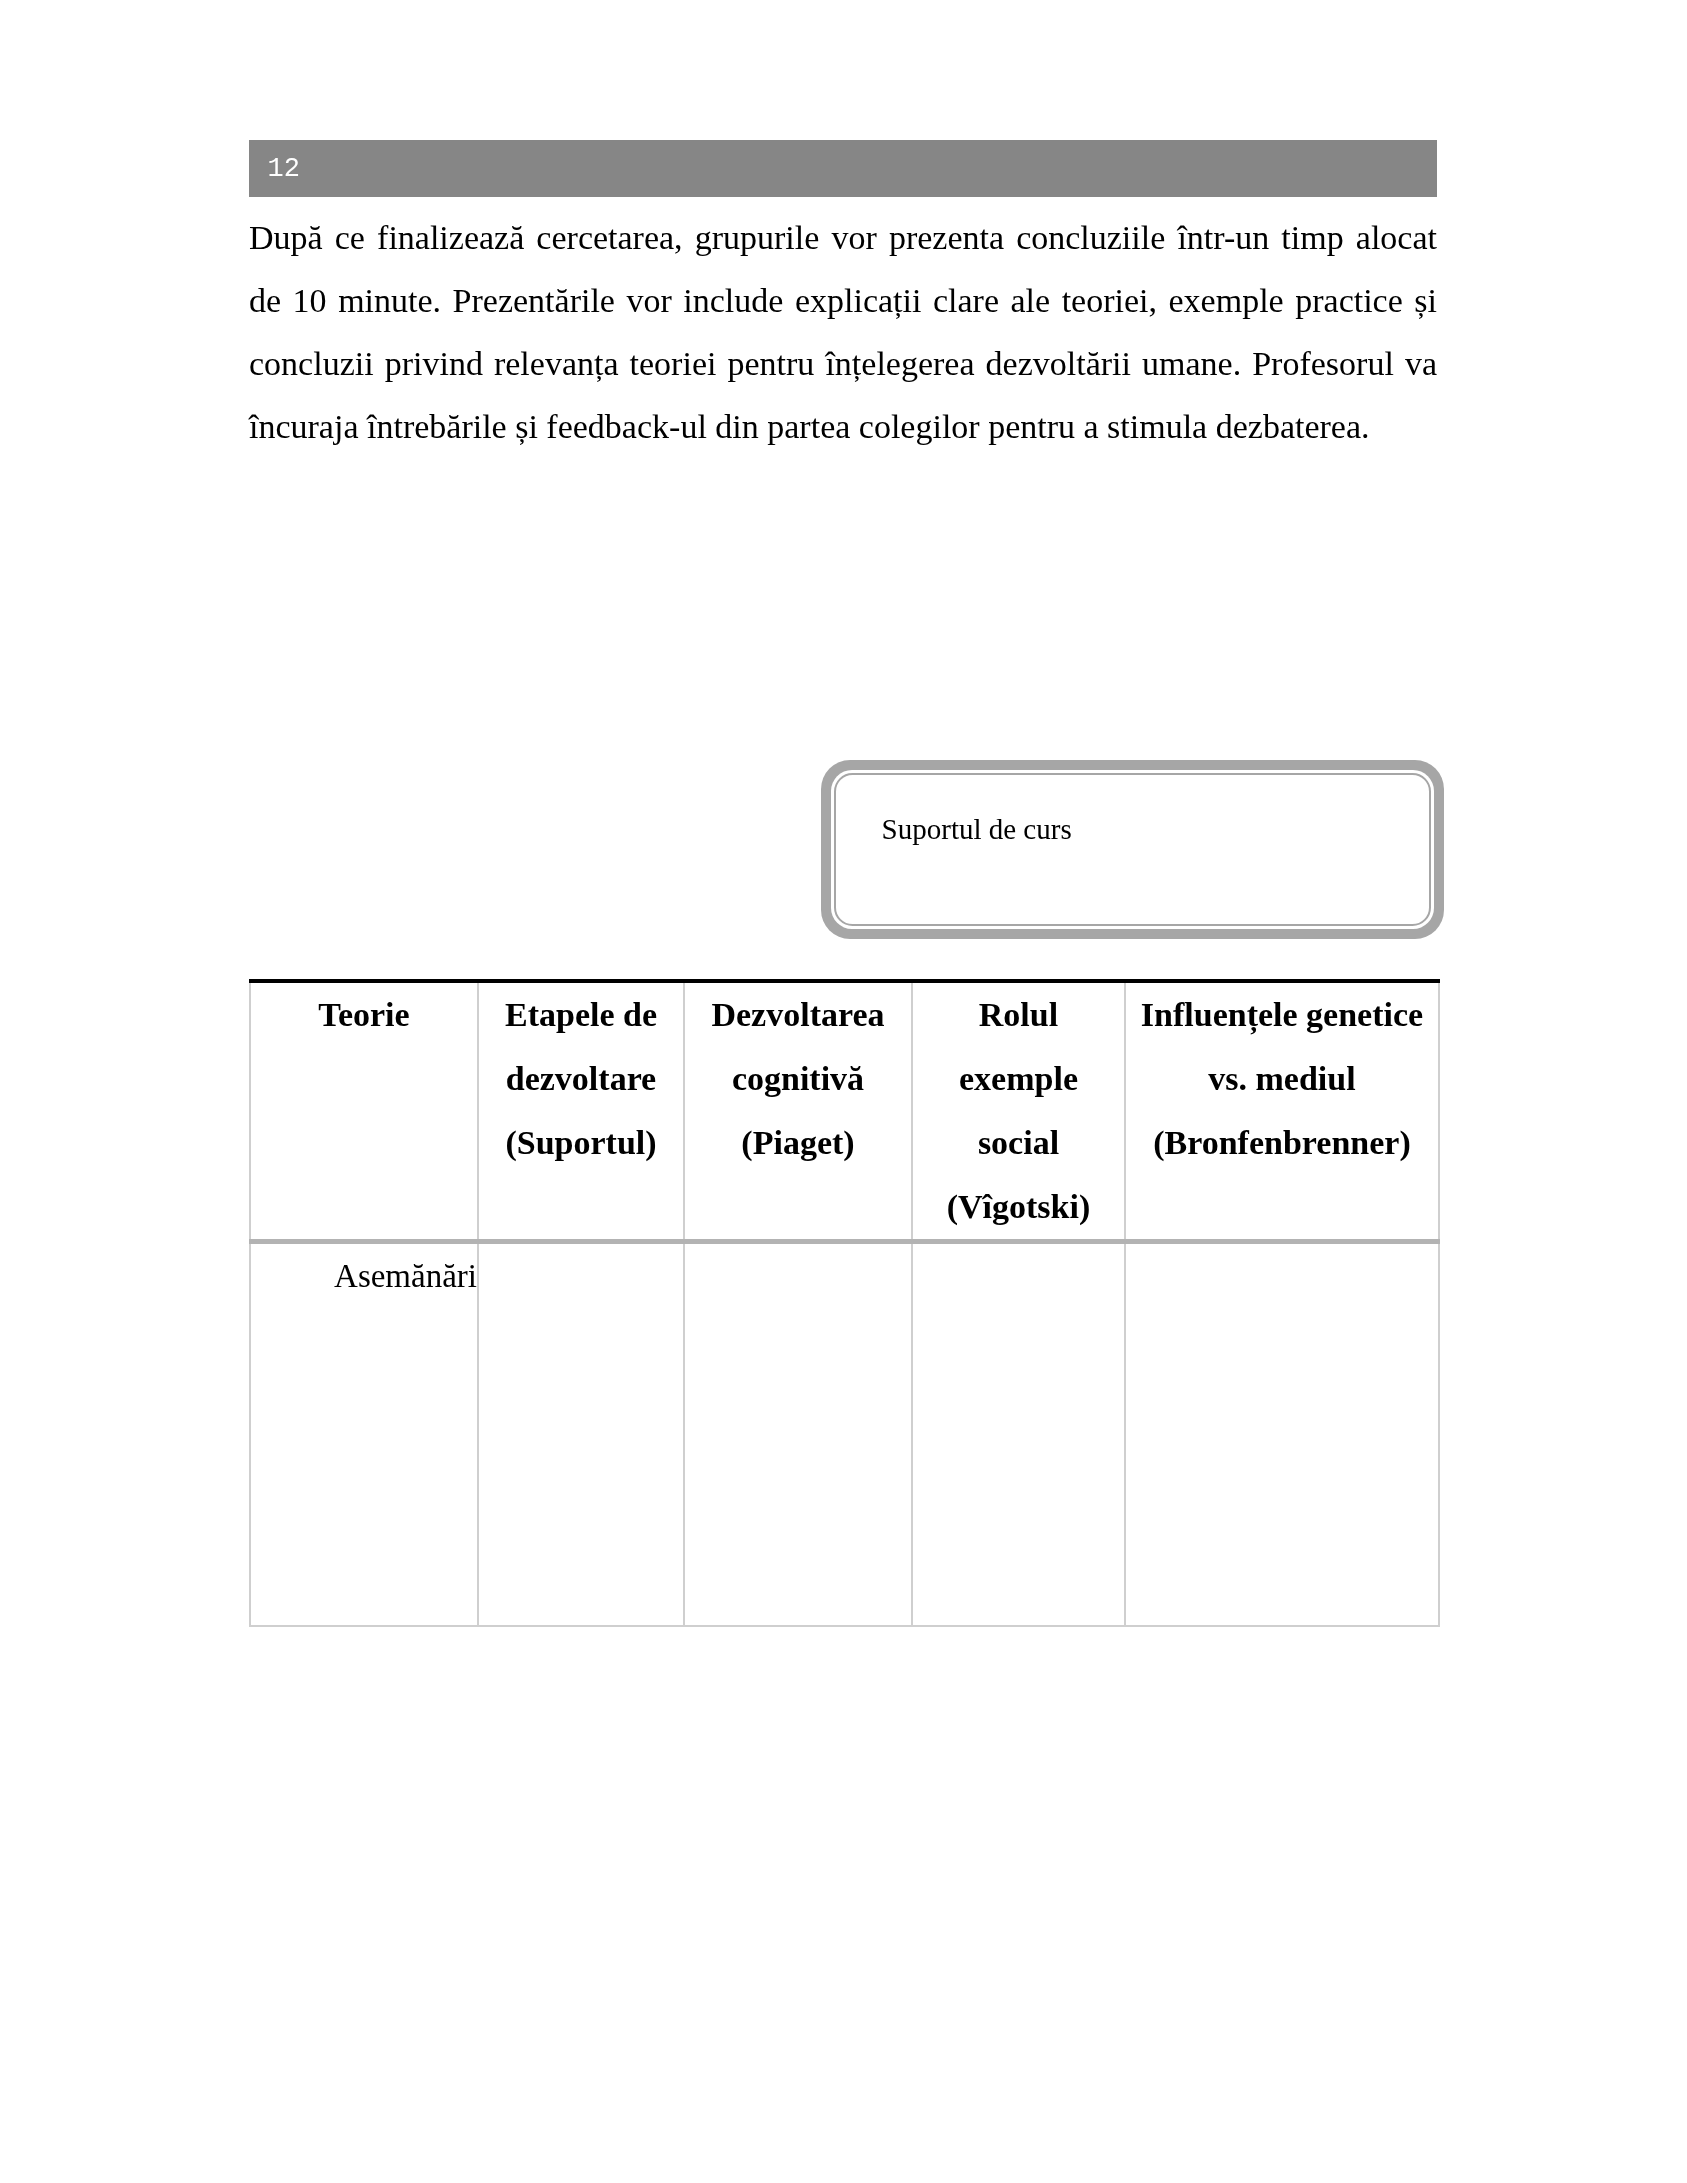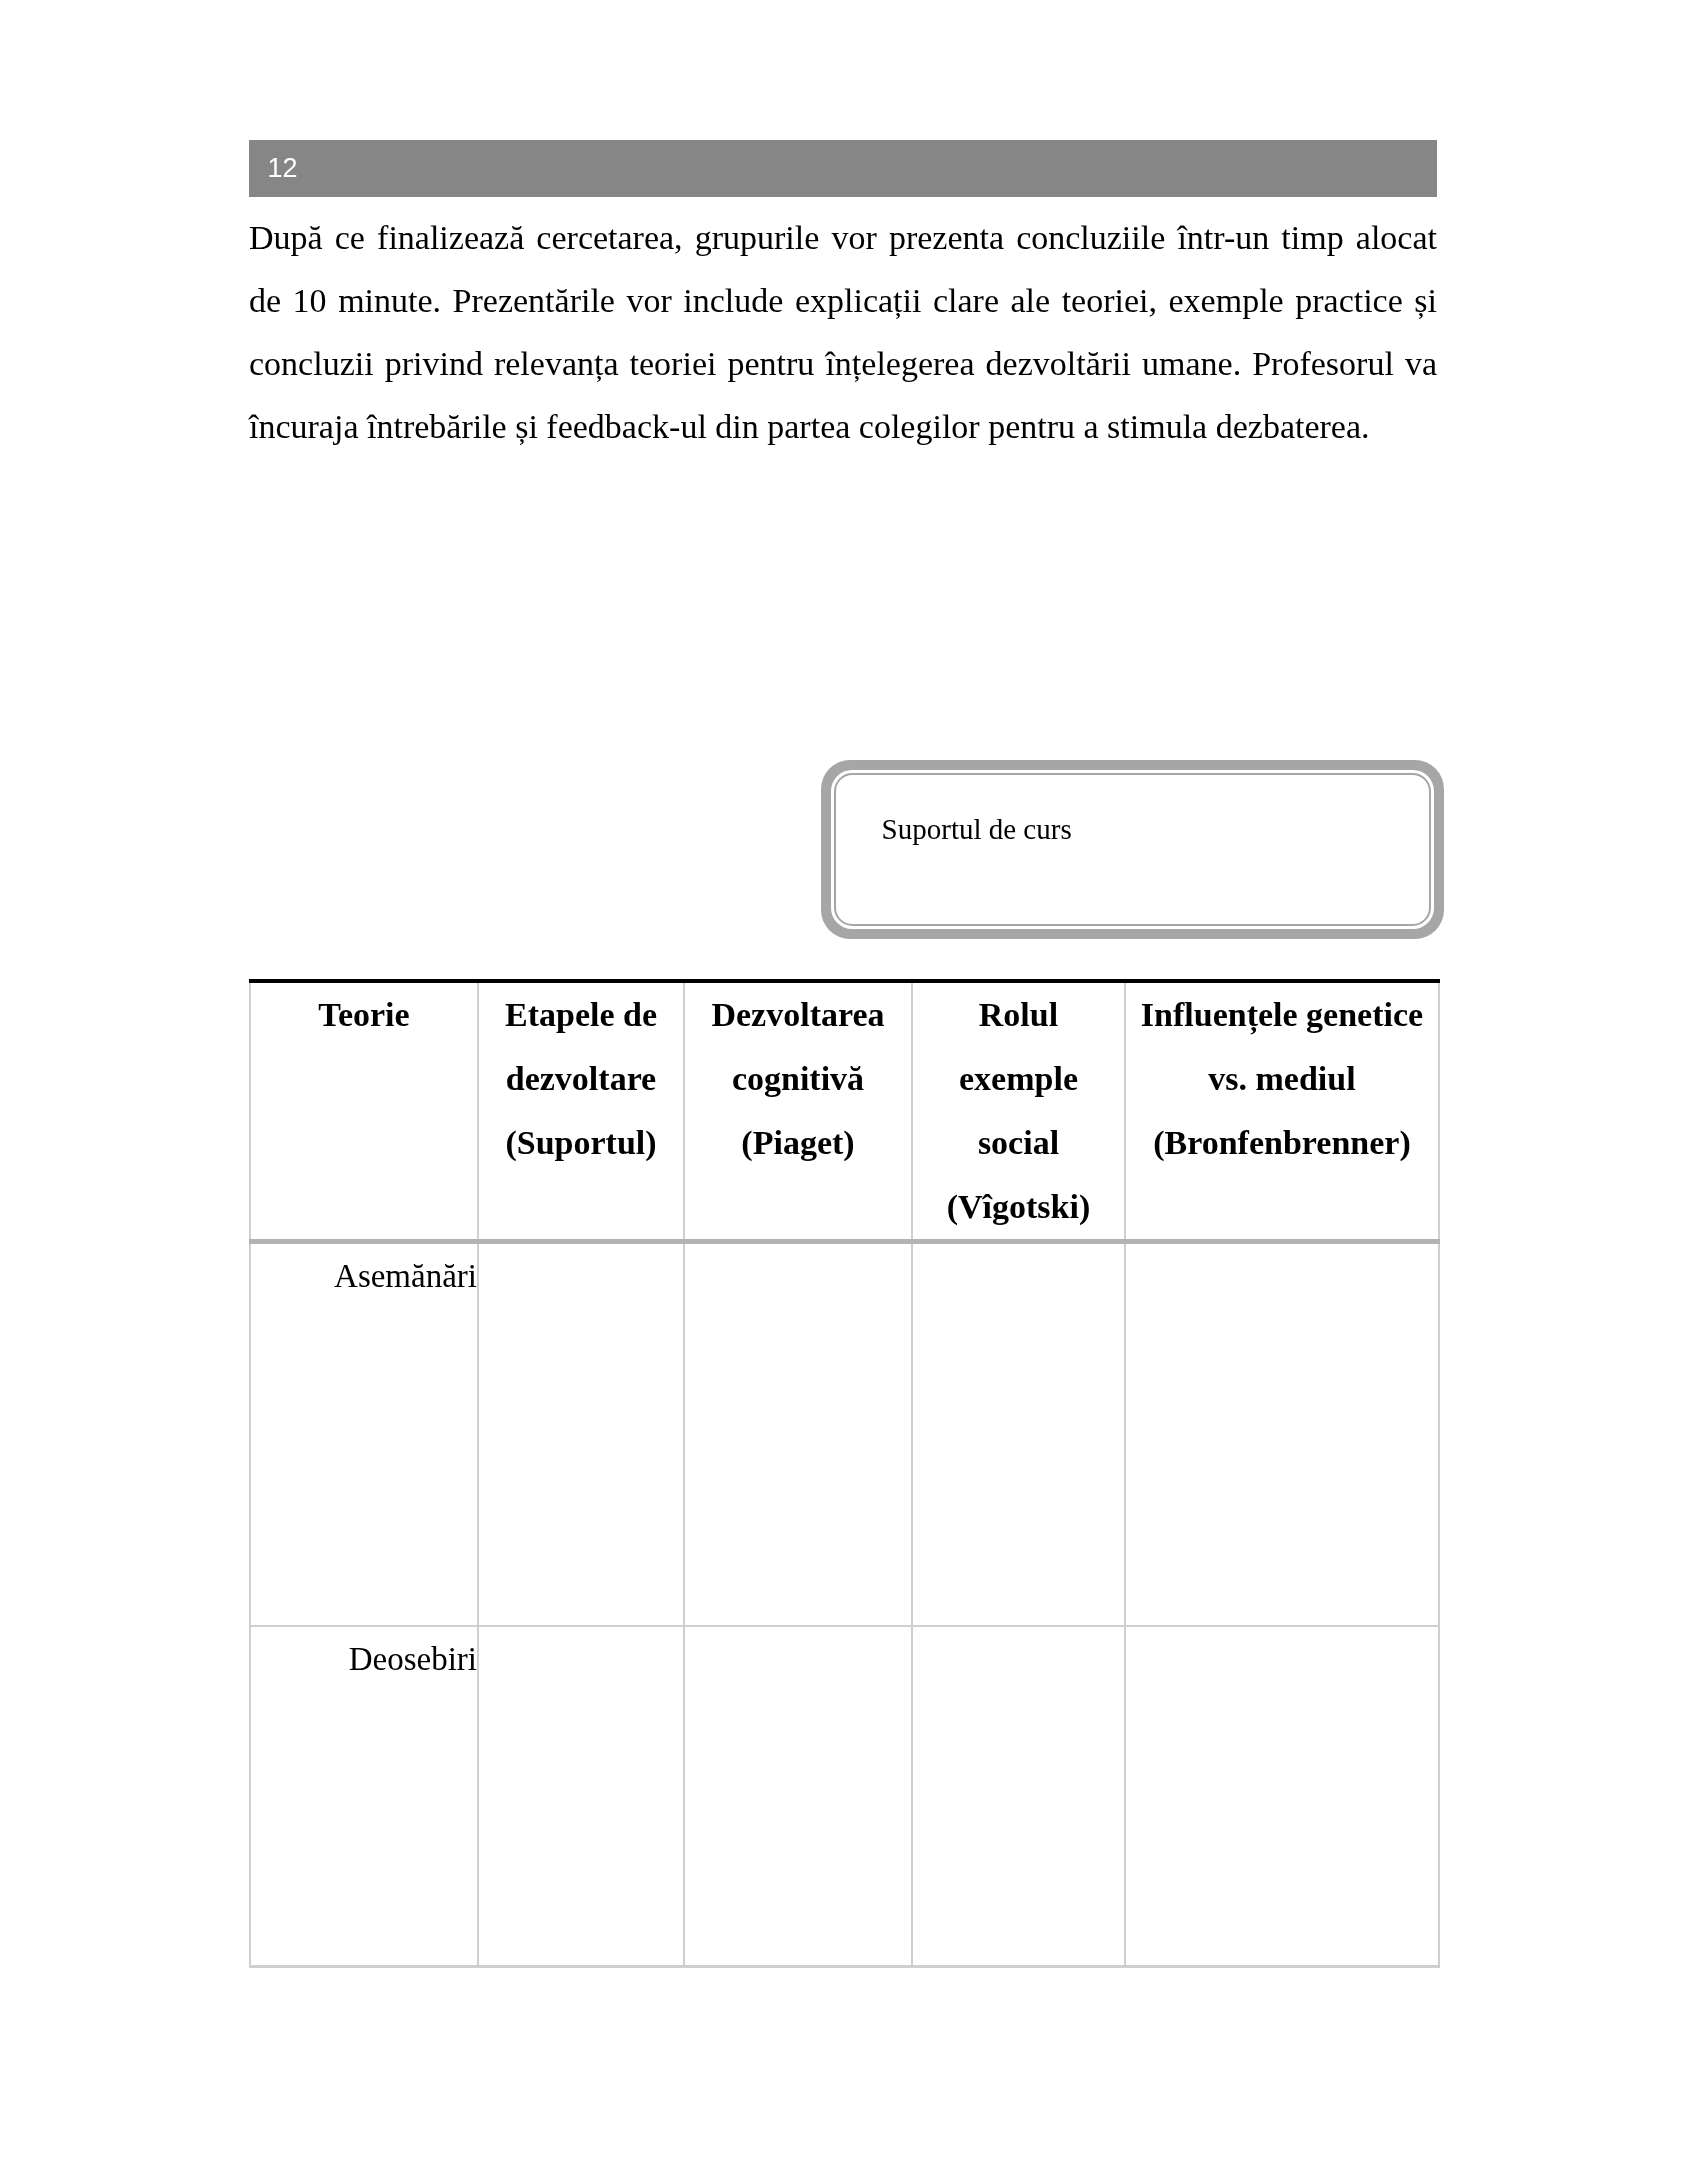--- a/index.html
+++ b/index.html
@@ -4,21 +4,21 @@
 <style>
   html, body { margin: 0; padding: 0; background: #ffffff; }
   body { width: 1687px; height: 2183px; position: relative; overflow: hidden;
          font-family: "Liberation Serif", "DejaVu Serif", serif; color: #000; }
 
   .running-header {
     position: absolute; left: 249px; top: 140px; width: 1188px; height: 57px;
     background: #868686; color: #ffffff;
     display: flex; align-items: center; justify-content: space-between;
     box-sizing: border-box; padding: 0 17px 0 18.5px;
-    font-family: Liberation Sans, sans-serif; font-size: 27px; letter-spacing: 0px;
+    font-family: Liberation Mono, monospace; font-size: 27px; letter-spacing: 0px;
   }
   .running-header .page-num { font-size: 27px; }
   .running-header .book-title { font-size: 27px; }
 
   .body-text {
     position: absolute; left: 249px; top: 206px; width: 1188px;
     font-size: 34px; line-height: 63px; text-align: justify;
   }
   .body-text p { margin: 0; text-align: justify; text-align-last: left; }
 
@@ -110,22 +110,15 @@
     </tr>
   </thead>
   <tbody>
     <tr class="row-sim">
       <td class="row-label">Asemănări</td>
       <td></td>
       <td></td>
       <td></td>
       <td></td>
     </tr>
-    <tr class="row-diff">
-      <td class="row-label">Deosebiri</td>
-      <td></td>
-      <td></td>
-      <td></td>
-      <td></td>
-    </tr>
   </tbody>
 </table>
 
 
 </body></html>

